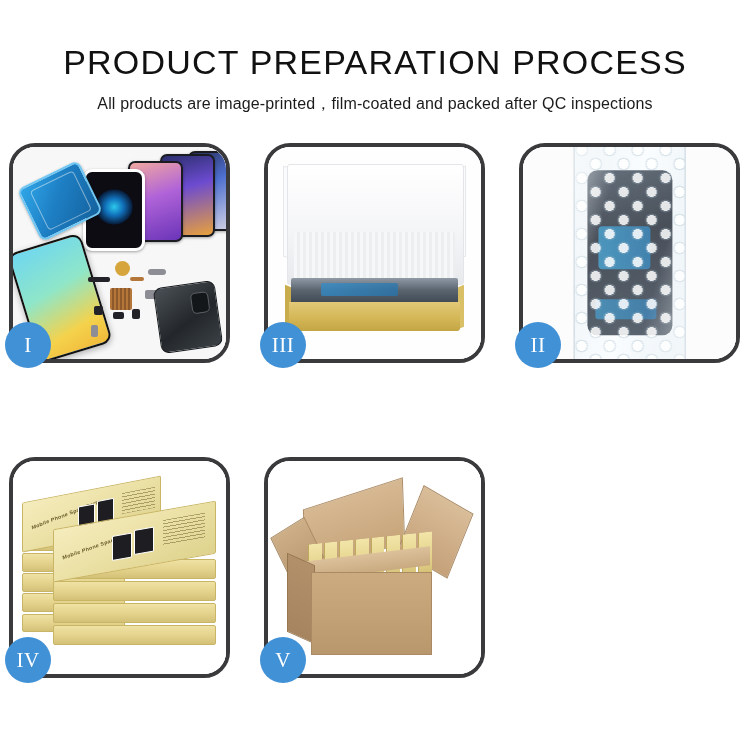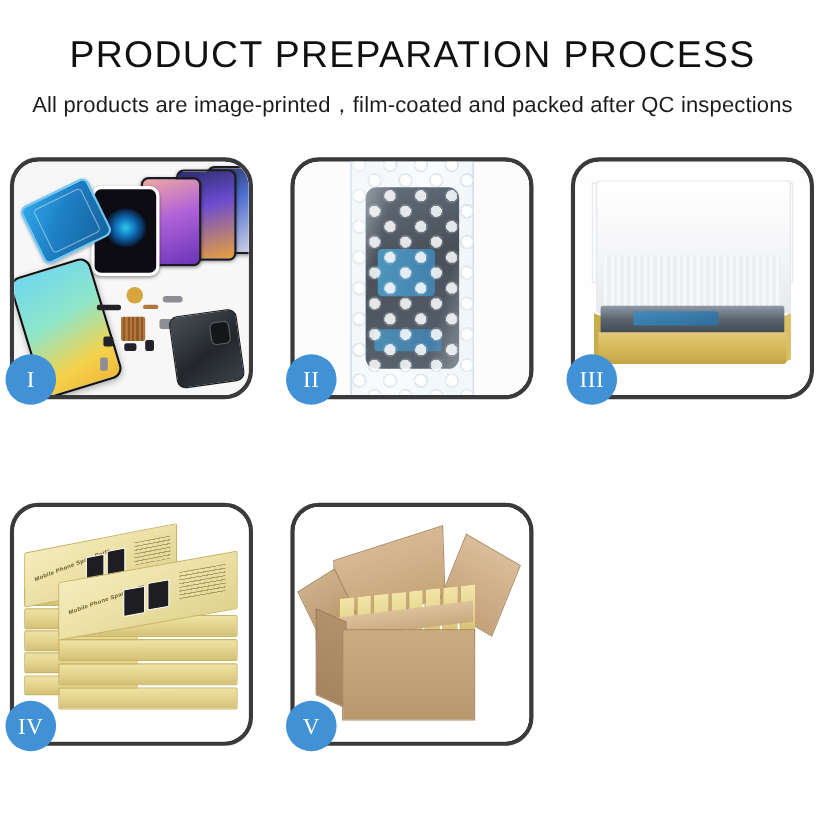--- a/index.html
+++ b/index.html
@@ -20,26 +20,26 @@
     text-align: center;
     padding-top: 32px;
   }
   .title {
     font-family: "Liberation Sans", sans-serif;
     font-size: 34px;
     font-weight: 400;
     letter-spacing: 1.2px;
     color: #111111;
     line-height: 1.1;
-    margin: 0;
+    margin: 12px;
     white-space: nowrap;
   }
   .subtitle {
     font-family: "Liberation Sans", sans-serif;
-    font-size: 20px;
+    font-size: 16px;
     font-weight: 400;
     color: #1b1b1b;
     margin: 13px 0 0 0;
     letter-spacing: 0.15px;
     white-space: nowrap;
   }
 
   
   .grid {
     position: absolute;
@@ -387,46 +387,46 @@
         <div class="part grey" style="left:4%;top:72%;width:7px;height:12px;"></div>
         <div class="part copper" style="left:33%;top:22%;width:14px;height:4px;border-radius:2px;"></div>
         <div class="backplate"></div>
       </div>
     </div>
     <div class="badge">I</div>
   </div>
 
   <div class="panel">
     <div class="panel-clip">
-      <div class="p2-bg"></div>
-      <div class="wrap-sheet"></div>
-      <div class="wrap-phone"></div>
-      <div class="bubbles"></div>
-      <div class="wrap-gloss"></div>
-    </div>
-    <div class="badge">II</div>
-  </div>
-
-  <div class="panel">
-    <div class="panel-clip">
       <div class="p3-bg"></div>
       <div class="lid-flap-l"></div>
       <div class="lid-flap-r"></div>
       <div class="lid-back"></div>
       <div class="foam"></div>
       <div class="tray-side-l"></div>
       <div class="tray-side-r"></div>
       <div class="tray-top"></div>
       <div class="tray-front"></div>
     </div>
     <div class="badge">III</div>
   </div>
 
   <div class="panel">
     <div class="panel-clip">
+      <div class="p2-bg"></div>
+      <div class="wrap-sheet"></div>
+      <div class="wrap-phone"></div>
+      <div class="bubbles"></div>
+      <div class="wrap-gloss"></div>
+    </div>
+    <div class="badge">II</div>
+  </div>
+
+  <div class="panel">
+    <div class="panel-clip">
       <div class="p4-bg"></div>
       <div class="stack">
 
         <div class="ybox" style="left:0%;top:30%;width:52%;height:9%;"></div>
         <div class="ybox" style="left:0%;top:41%;width:52%;height:9%;"></div>
         <div class="ybox" style="left:0%;top:52%;width:52%;height:9%;"></div>
         <div class="ybox" style="left:0%;top:63%;width:52%;height:9%;"></div>
         <div class="ybox" style="left:0%;top:74%;width:52%;height:9%;"></div>
 
         <div class="ybox" style="left:16%;top:44%;width:82%;height:10%;"></div>

